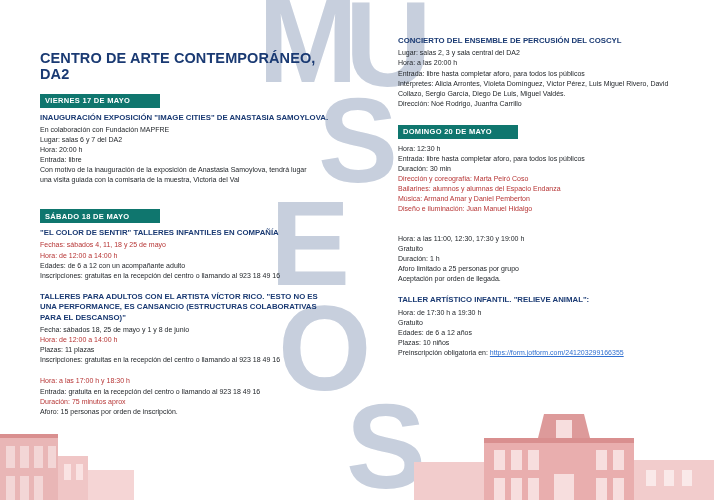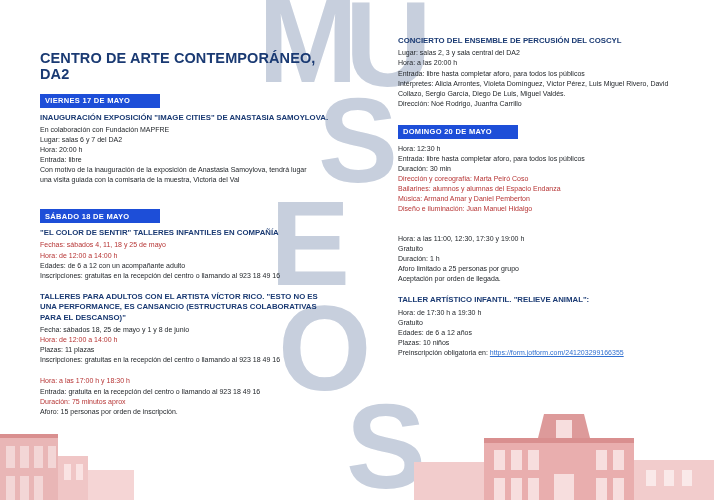--- a/index.html
+++ b/index.html
@@ -62,21 +62,21 @@
     font-weight: 700;
     margin: 0 0 7px 0;
     letter-spacing: .1px;
   }
   h1.section-title.big {
     font-size: 13.5px;
   }
 
   .daybar {
     display: inline-block;
-    background: #1d4ed8;
+    background: #0f766e;
     color: #ffffff;
     font-size: 7.5px;
     font-weight: 700;
     letter-spacing: .3px;
     padding: 2.5px 7px 2.5px 5px;
     margin: 0 0 5px 0;
     min-width: 108px;
   }
 
   .ev-title {

